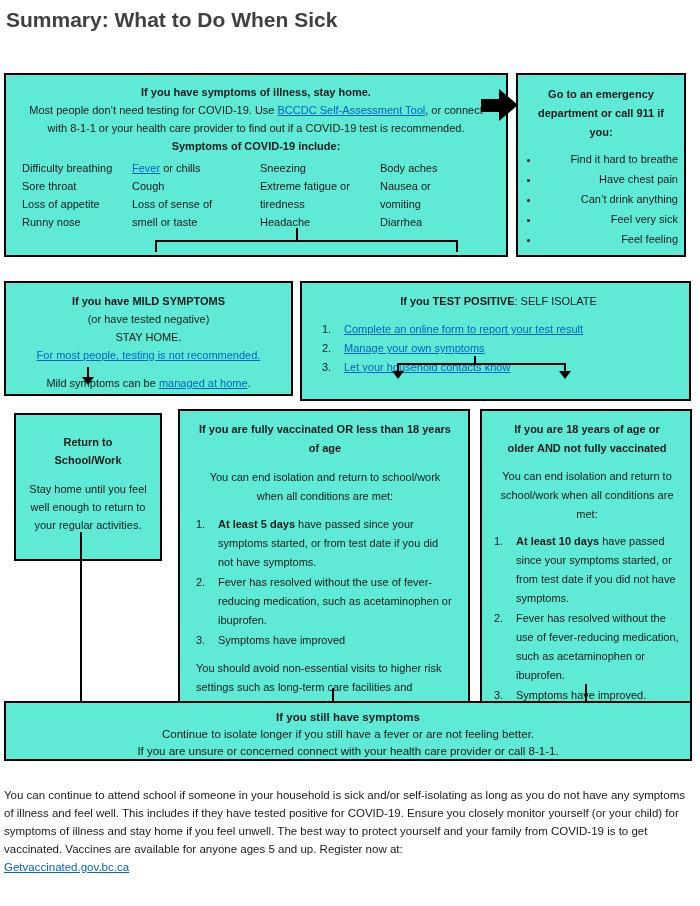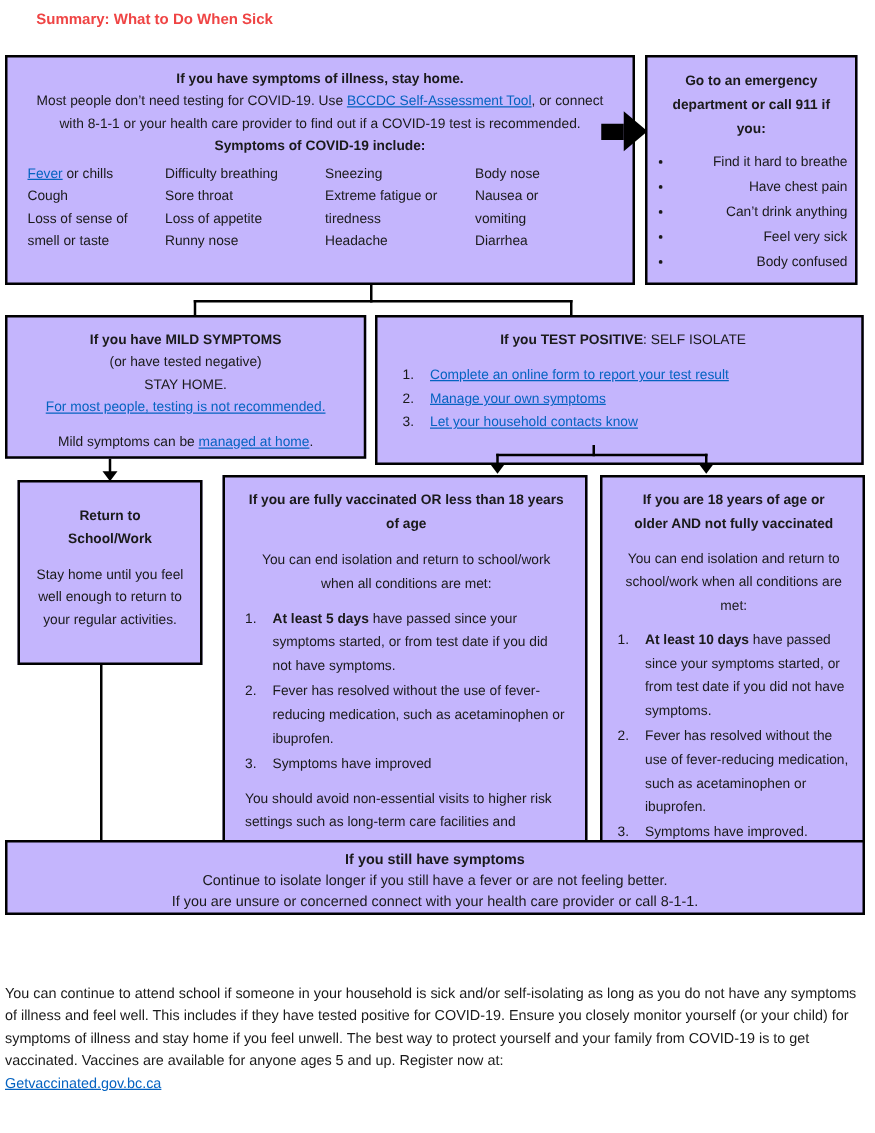--- a/index.html
+++ b/index.html
@@ -1,19 +1,19 @@
 <!DOCTYPE html>
 <html><head>
 <meta charset="utf-8">
 <style>
   * { margin:0; padding:0; box-sizing:border-box; }
   body { background:#fff; font-family:"Liberation Sans", sans-serif; color:#1a1a1a; }
   .page { position:relative; width:700px; height:906px; background:#fff; overflow:hidden; }
-  .box { position:absolute; border:2px solid #000; background:#c4b5fd; font-size:11px; line-height:18px; }
-  .title { position:absolute; left:29px; top:8px; font-size:12px; font-weight:bold; color:#ef4444; }
+  .box { position:absolute; border:2px solid #000; background:#5eead4; font-size:11px; line-height:18px;margin-top:29px; }
+  .title { position:absolute; left:6px; top:8px; font-size:21px; font-weight:bold; color:#404040; }
   .b { font-weight:bold; }
   a, .link { color:#0563c1; text-decoration:underline; cursor:pointer; }
   .ctr { text-align:center; }
   .cline { position:absolute; background:#000; }
   .ahead { position:absolute; width:0; height:0; border-left:6px solid transparent; border-right:6px solid transparent; border-top:8px solid #000; }
   
   .symgrid { display:grid; grid-template-columns:110px 128px 120px 1fr; padding:4px 0 0 16px; text-align:left; }
   
   .eb-list { margin:10px 6px 0 22px; text-align:right; }
   .eb-list li { list-style:disc; margin-bottom:5px; line-height:15px; }
@@ -32,59 +32,59 @@
 <div class="page">
 
   <div class="title">Summary: What to Do When Sick</div>
 
   <div class="box ctr" style="left:4px; top:44px; width:504px; height:184px; padding-top:8px;">
     <div class="b">If you have symptoms of illness, stay home.</div>
     <div style="padding:0 14px;"><span>Most people don’t need testing for COVID-19. Use </span><span class="link">BCCDC Self-Assessment Tool</span><span>, or connect with 8-1-1 or your health care provider to find out if a COVID-19 test is recommended.</span></div>
     <div class="b">Symptoms of COVID-19 include:</div>
     <div class="symgrid">
       <div>
+        <div>Difficulty breathing</div>
+        <div>Sore throat</div>
+        <div>Loss of appetite</div>
+        <div>Runny nose</div>
+      </div>
+      <div>
         <div><span class="link">Fever</span><span> or chills</span></div>
         <div>Cough</div>
         <div>Loss of sense of</div>
         <div>smell or taste</div>
-      </div>
-      <div>
-        <div>Difficulty breathing</div>
-        <div>Sore throat</div>
-        <div>Loss of appetite</div>
-        <div>Runny nose</div>
       </div>
       <div>
         <div>Sneezing</div>
         <div>Extreme fatigue or</div>
         <div>tiredness</div>
         <div>Headache</div>
       </div>
       <div>
-        <div>Body nose</div>
+        <div>Body aches</div>
         <div>Nausea or</div>
         <div>vomiting</div>
         <div>Diarrhea</div>
       </div>
     </div>
   </div>
 
   <div class="bigarrow">
     <div class="shaft"></div>
     <div class="head"></div>
   </div>
 
   <div class="box ctr" style="left:516px; top:44px; width:170px; height:184px; padding-top:10px;">
     <div class="b" style="max-width:150px; margin:0 auto; line-height:19px;">Go to an emergency department or call 911 if you:</div>
     <ul class="eb-list">
       <li>Find it hard to breathe</li>
       <li>Have chest pain</li>
       <li>Can’t drink anything</li>
       <li>Feel very sick</li>
-      <li>Body confused</li>
+      <li>Feel feeling</li>
     </ul>
   </div>
 
   <div class="cline" style="left:296px; top:228px; width:2px; height:14px;"></div>
   <div class="cline" style="left:155px; top:240px; width:303px; height:2px;"></div>
   <div class="cline" style="left:155px; top:240px; width:2px; height:12px;"></div>
   <div class="cline" style="left:456px; top:240px; width:2px; height:12px;"></div>
 
   <div class="box ctr" style="left:4px; top:252px; width:289px; height:115px; padding-top:9px;">
     <div class="b">If you have MILD SYMPTOMS</div>

